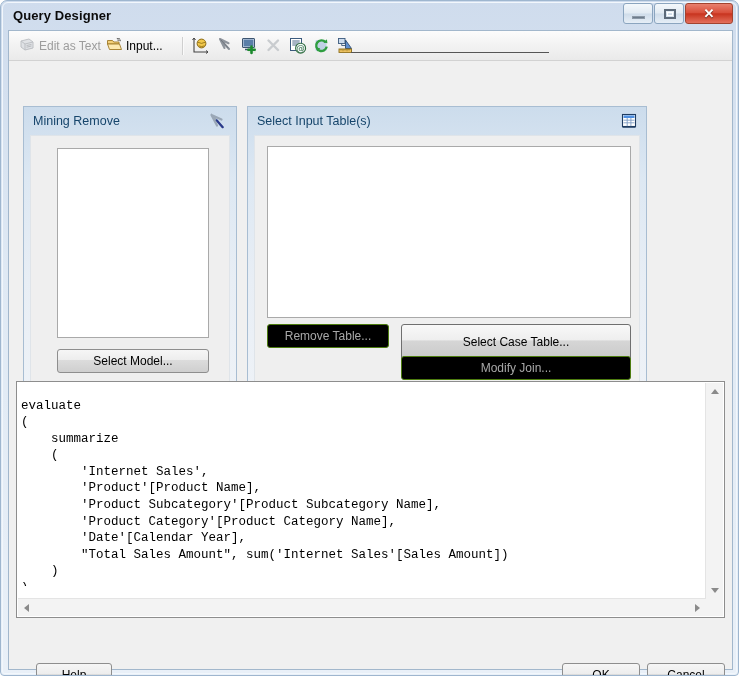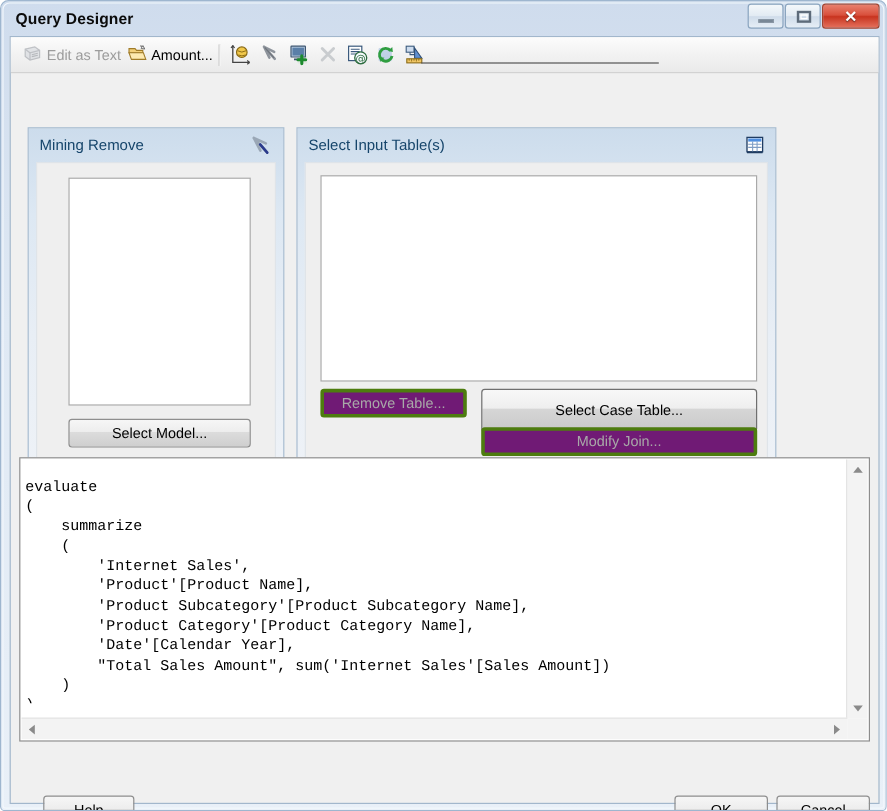--- a/index.html
+++ b/index.html
@@ -217,22 +217,22 @@
     font-size: 12px;
     color: #000000;
     text-align: center;
     display: flex;
     align-items: center;
     justify-content: center;
     white-space: nowrap;
     cursor: default;
   }
   .btn.disabled {
-    background: #701a75;
-    border: 3px solid #4d7c0f;
+    background: #000000;
+    border: 1px solid #4d7c0f;
     color: #a8a8a8;
   }
   .btn.strong {
     background: linear-gradient(to bottom, #f8f8f8 0%, #eeeeee 45%, #d6d6d6 46%, #c9c9c9 100%);
     border: 1px solid #6f6f6f;
   }
 
   
   #query-panel {
     position: absolute;
@@ -351,21 +351,21 @@
 
       <div class="tb-item" id="tb-import">
         <span class="ico">
           <svg width="17" height="17" viewBox="0 0 17 17">
             <path d="M1.5 4.5 L6.5 4.5 L7.8 6 L13 6 L13 8 L1.5 8 Z" fill="#f3d07a" stroke="#a07b28" stroke-width="0.9"></path>
             <path d="M1.5 8 L13.5 8 L15.5 13.5 L3.5 13.5 Z" fill="#fde9b0" stroke="#a07b28" stroke-width="0.9"></path>
             <path d="M10.8 2.4 a3 3 0 0 1 3.2 2.1" fill="none" stroke="#5c5c5c" stroke-width="0.9"></path>
             <path d="M13.1 2 L14.6 4.9 L11.6 4.3 Z" fill="#ffffff" stroke="#5c5c5c" stroke-width="0.7"></path>
           </svg>
         </span>
-        <span class="tb-label">Amount...</span>
+        <span class="tb-label">Input...</span>
       </div>
 
       <div class="tb-sep" id="tb-sep1"></div>
 
       <div class="tb-item" id="tb-icons">
 
         <span class="tb-ico-btn">
           <svg width="21" height="21" viewBox="0 0 21 21">
             <path d="M3 3 L3 17 L17 17" fill="none" stroke="#444" stroke-width="1.1"></path>
             <path d="M3 3 L1.5 5 M3 3 L4.5 5" fill="none" stroke="#444" stroke-width="1"></path>

